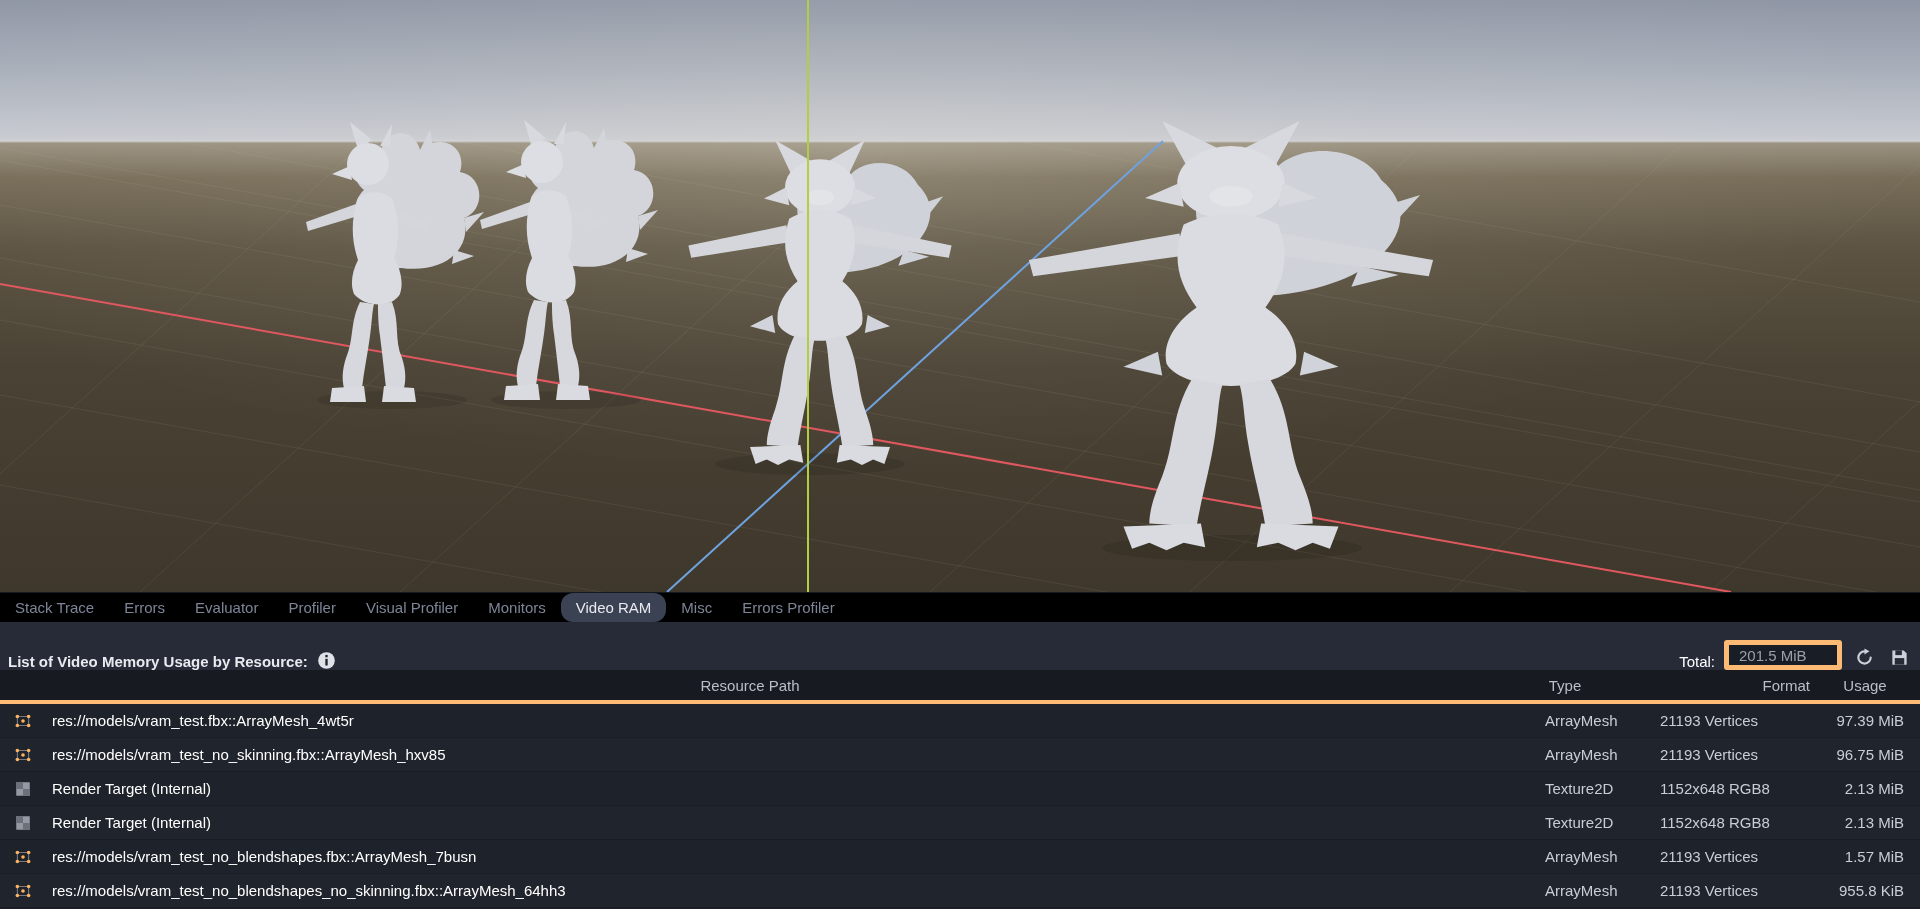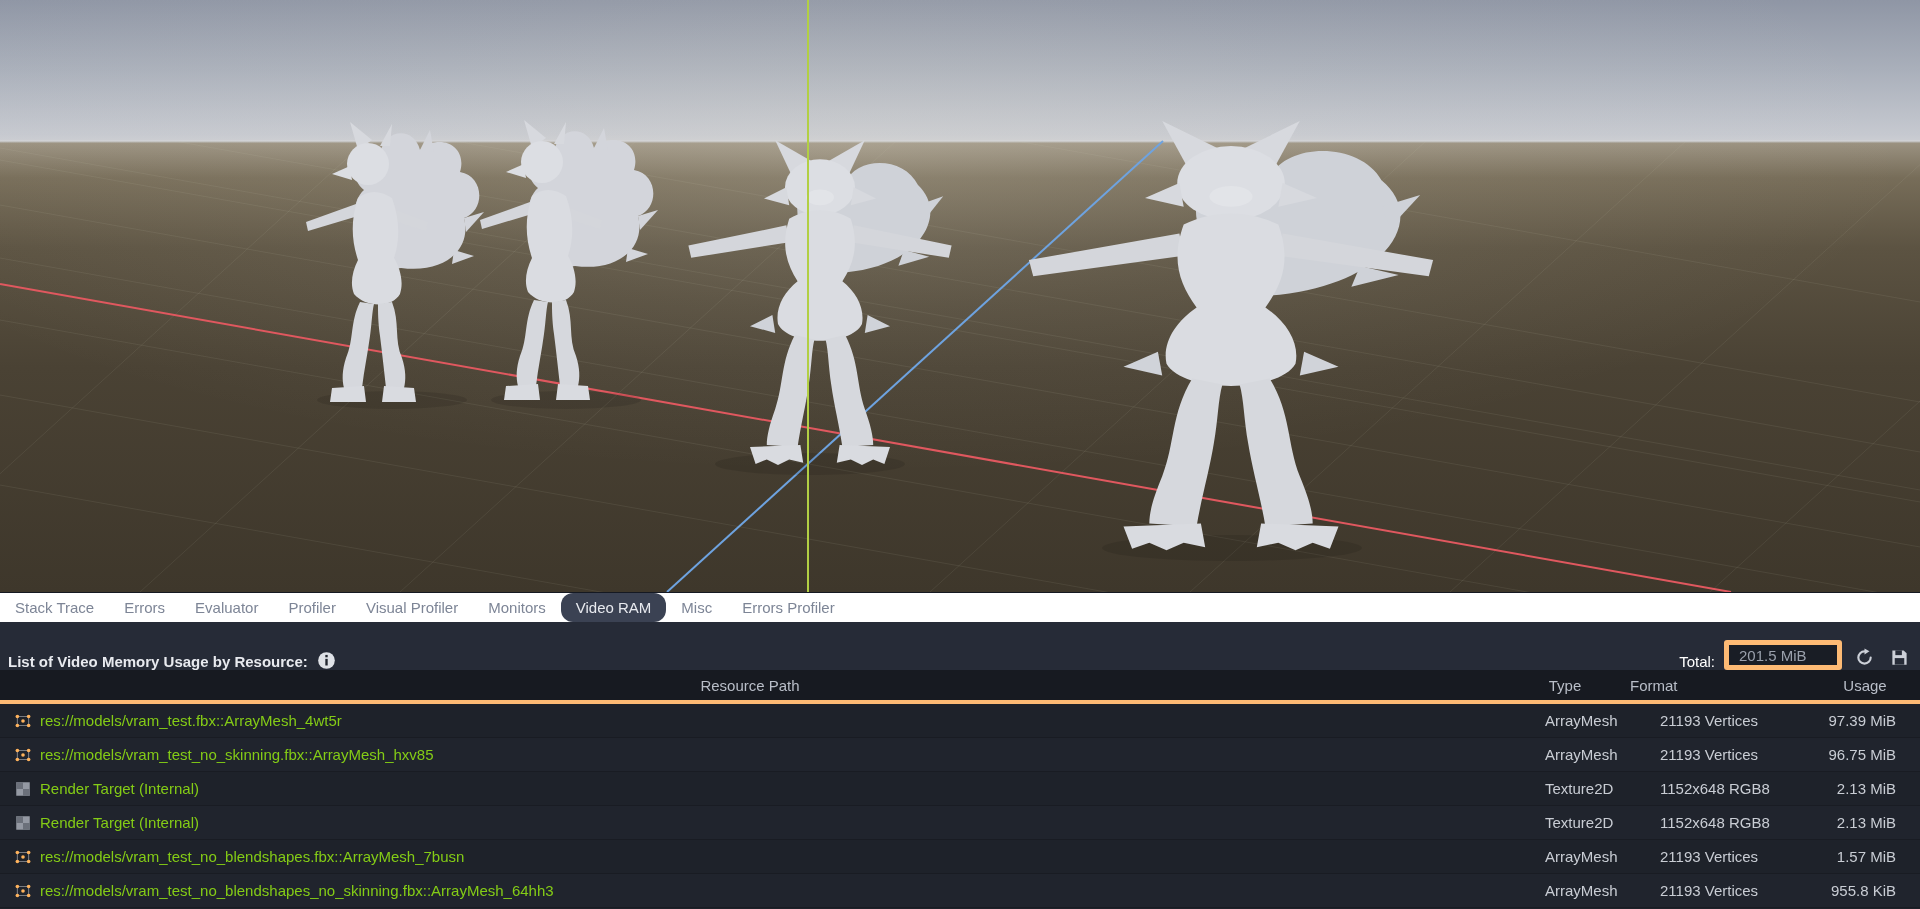--- a/index.html
+++ b/index.html
@@ -7,21 +7,21 @@
     width:1920px;height:909px;overflow:hidden;position:relative;
     background:#1e222a;
     font-family:"Liberation Sans",sans-serif;
     -webkit-font-smoothing:antialiased;
   }
   
   .viewport{height:592px;position:relative;overflow:hidden;background:#8f96a5;}
   .viewport svg{display:block;}
   
   .tabbar{
-    height:30px;background:#ffffff;display:flex;align-items:stretch;
+    height:30px;background:#000000;display:flex;align-items:stretch;
     border-top:1px solid #151922;box-sizing:border-box;
   }
   .tab{
     display:flex;align-items:center;padding:0 15px;color:#7d8596;
     font-size:15px;white-space:nowrap;cursor:default;
   }
   .tab.active{background:#3b4253;color:#e8eaef;border-radius:12px;}
   
   .infobar{
     height:48px;background:#262b37;display:flex;align-items:flex-end;
@@ -41,35 +41,35 @@
     flex:0 0 auto;border-radius:3px;
   }
   .icon-btn svg{width:19px;height:19px;}
   
   .table-header{
     height:34px;background:#171a21;display:flex;align-items:center;
     font-size:15px;color:#b9bec8;border-bottom:4px solid #fdba74;box-sizing:border-box;
   }
   .col-path{flex:1;text-align:center;}
   .col-type{width:130px;text-align:center;}
-  .col-format{width:180px;text-align:left;}
+  .col-format{width:180px;text-align:right;}
   .col-usage{width:110px;text-align:center;}
   .row{
     height:34px;display:flex;align-items:center;font-size:15px;color:#c9cdd4;
     background:#1e222a;border-bottom:1px solid #191c23;box-sizing:border-box;
   }
   .row:nth-child(odd){background:#20242d;}
   .cell-path{
-    flex:1;display:flex;gap:8px;padding-left:14px;
-    color:#84cc16;overflow:hidden;white-space:nowrap;min-width:0;
+    flex:1;display:flex;gap:20px;padding-left:14px;
+    color:#ffffff;overflow:hidden;white-space:nowrap;min-width:0;
   }
   .cell-path .res-icon{width:18px;height:18px;flex:0 0 auto;}
   .cell-type{width:130px;padding-left:45px;box-sizing:border-box;white-space:nowrap;}
   .cell-format{width:180px;padding-left:30px;box-sizing:border-box;white-space:nowrap;}
-  .cell-usage{width:110px;padding-right:24px;box-sizing:border-box;text-align:right;white-space:nowrap;}
+  .cell-usage{width:110px;padding-right:16px;box-sizing:border-box;text-align:right;white-space:nowrap;}
 </style>
 </head>
 <body>
 
 <div class="viewport">
   <svg width="1920" height="592" viewBox="0 0 1920 592">
     <defs>
       <linearGradient id="skyGround" x1="0" y1="0" x2="0" y2="1">
         <stop offset="0" stop-color="#8f96a5"></stop>
         <stop offset="0.12" stop-color="#aab0bb"></stop>

